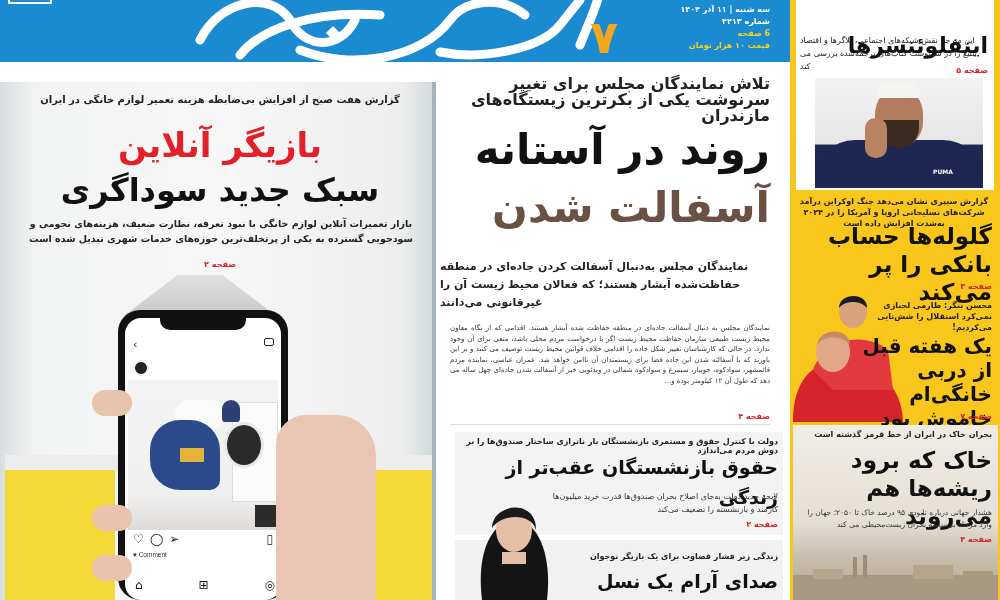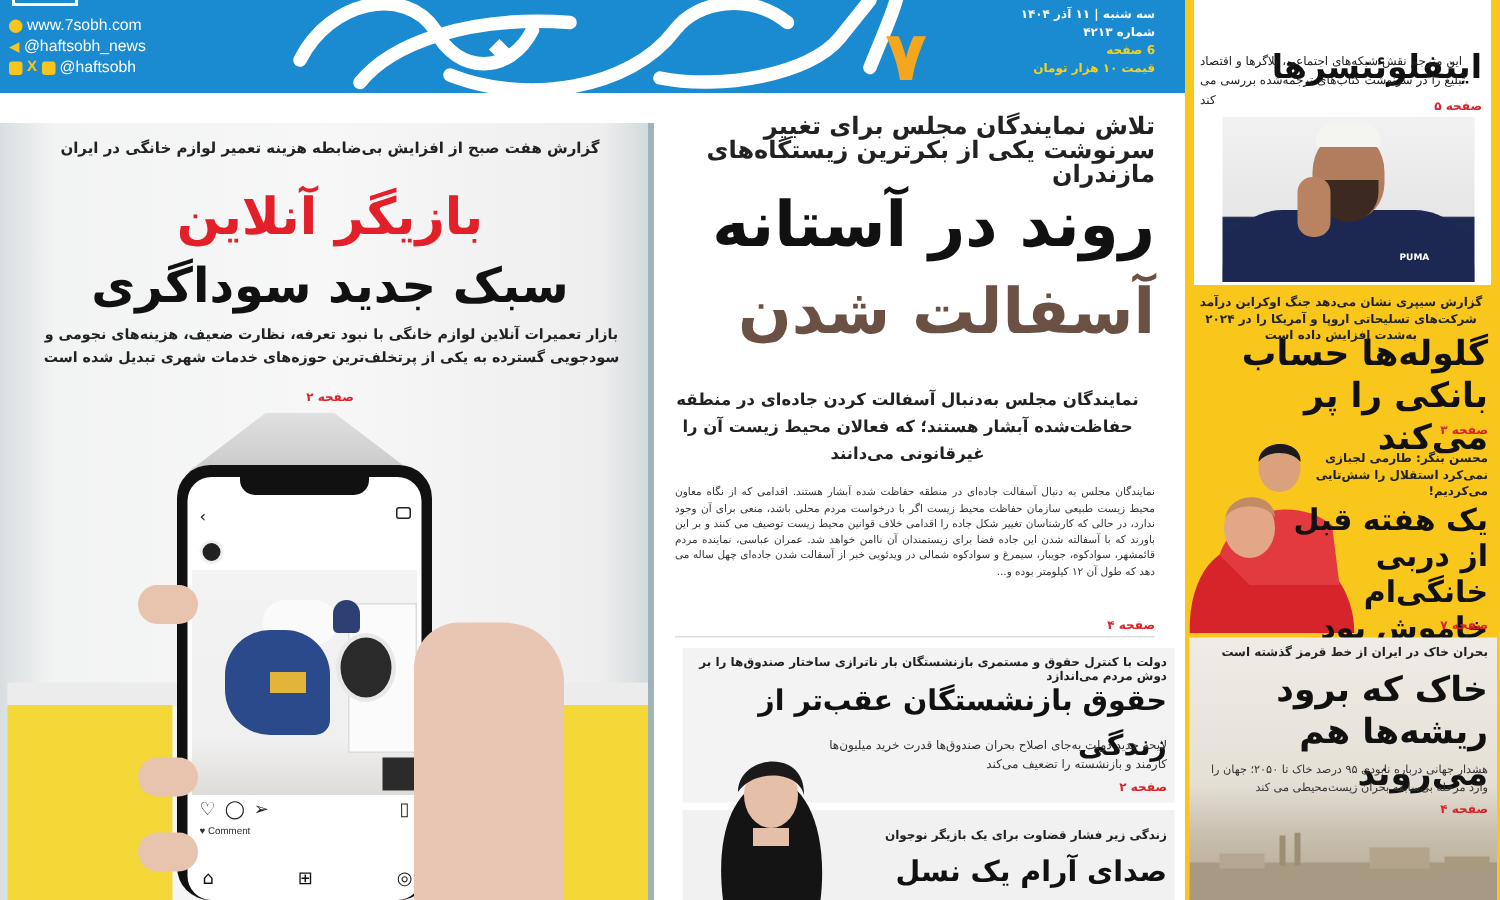--- a/index.html
+++ b/index.html
@@ -49,21 +49,21 @@
   .rc-kicker4 { left: 796px; top: 430px; width: 196px; text-align: right; font-size: 8px; color: #222; font-weight: bold; }
   .rc-title4 { left: 796px; top: 446px; width: 196px; font-size: 23px; font-weight: bold; line-height: 28px; color: #111; }
   .rc-sub4 { left: 796px; top: 507px; width: 196px; text-align: right; font-size: 7.5px; line-height: 12px; color: #333; }
   .rc-ref4 { left: 796px; top: 535px; width: 196px; text-align: right; }
   .city { left: 793px; top: 555px; width: 205px; height: 45px; }
 
   
   .center-kicker { left: 440px; top: 76px; width: 330px; text-align: right; font-size: 16px; font-weight: bold; color: #222; line-height: 16px; }
   .center-title1 { left: 440px; top: 122px; width: 330px; text-align: right; font-size: 42px; font-weight: bold; color: #111; line-height: 56px; }
   .center-title2 { left: 440px; top: 180px; width: 330px; text-align: right; font-size: 42px; font-weight: bold; color: #6b5143; line-height: 56px; }
-  .center-lead { left: 440px; top: 258px; width: 330px; text-align: center; font-size: 11px; font-weight: bold; color: #222; line-height: 18px; }
+  .center-lead { left: 440px; top: 258px; width: 330px; text-align: left; font-size: 11px; font-weight: bold; color: #222; line-height: 18px; }
   .center-body { left: 450px; top: 323px; width: 320px; text-align: justify; font-size: 7px; line-height: 10.5px; color: #333; }
   .center-ref { left: 450px; top: 412px; width: 320px; text-align: right; }
   .hr-center { left: 450px; top: 424px; width: 320px; height: 1px; background: #ddd; }
 
   .box-pension { left: 455px; top: 432px; width: 328px; height: 103px; background: #f3f3f3; }
   .pension-kicker { left: 460px; top: 437px; width: 318px; text-align: right; font-size: 8px; font-weight: bold; color: #222; }
   .pension-title { left: 460px; top: 452px; width: 318px; text-align: right; font-size: 19px; font-weight: bold; color: #111; line-height: 30px; }
   .pension-sub { left: 540px; top: 490px; width: 238px; text-align: right; font-size: 8px; line-height: 13px; color: #333; }
   .pension-ref { left: 540px; top: 520px; width: 238px; text-align: right; }
 
@@ -109,36 +109,20 @@
   .ig-actions { left: 133px; top: 532px; width: 140px; display: flex; align-items: center; gap: 6px; font-size: 12px; color: #222; }
   .ig-actions .spacer { flex: 1; }
   .ig-comment { left: 133px; top: 551px; font-family: "Liberation Sans", sans-serif; font-size: 6.5px; color: #333; }
   .ig-nav { left: 135px; top: 578px; width: 140px; display: flex; justify-content: space-between; font-size: 12px; color: #111; }
 </style>
 </head>
 <body>
 
 <div id="masthead" class="abs">
   <div class="abs qr"></div>
-  <div class="abs mast-contacts">
-    <div class="row">
-      <span class="ic-sq" style="border-radius:50%"></span>
-      <span>www.7sobh.com</span>
-    </div>
-    <div class="row">
-      <span class="ic-tg">◀</span>
-      <span>@haftsobh_news</span>
-    </div>
-    <div class="row">
-      <span class="ic-sq"></span>
-      <span class="ic-x">X</span>
-      <span class="ic-sq"></span>
-      <span>@haftsobh</span>
-    </div>
-  </div>
 
   <svg class="abs logo-art" viewBox="0 0 460 82">
     <g fill="none" stroke="#ffffff" stroke-width="9" stroke-linecap="round">
       <path d="M20 60 C 40 20, 90 10, 110 40 C 125 70, 160 70, 175 40"></path>
       <path d="M120 70 C 170 90, 240 80, 270 40 C 285 20, 320 15, 345 35"></path>
       <path d="M260 72 C 300 80, 360 70, 380 45 L 400 20"></path>
       <path d="M400 65 C 410 40, 415 30, 418 18"></path>
       <path d="M60 75 C 80 50, 130 30, 200 35"></path>
     </g>
     <rect x="148" y="48" width="10" height="10" fill="#fff" transform="rotate(45 153 53)"></rect>

